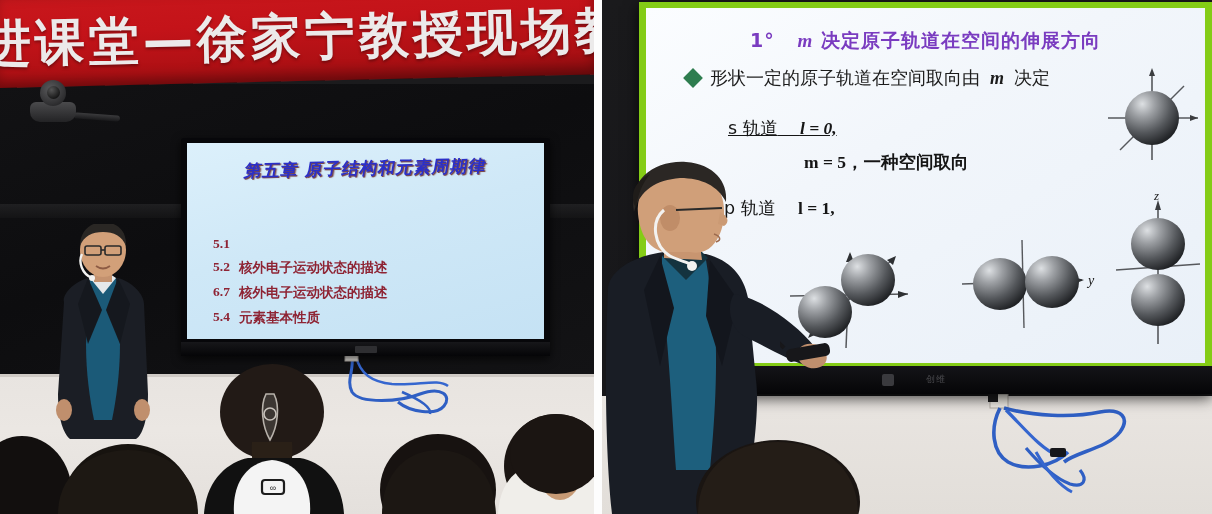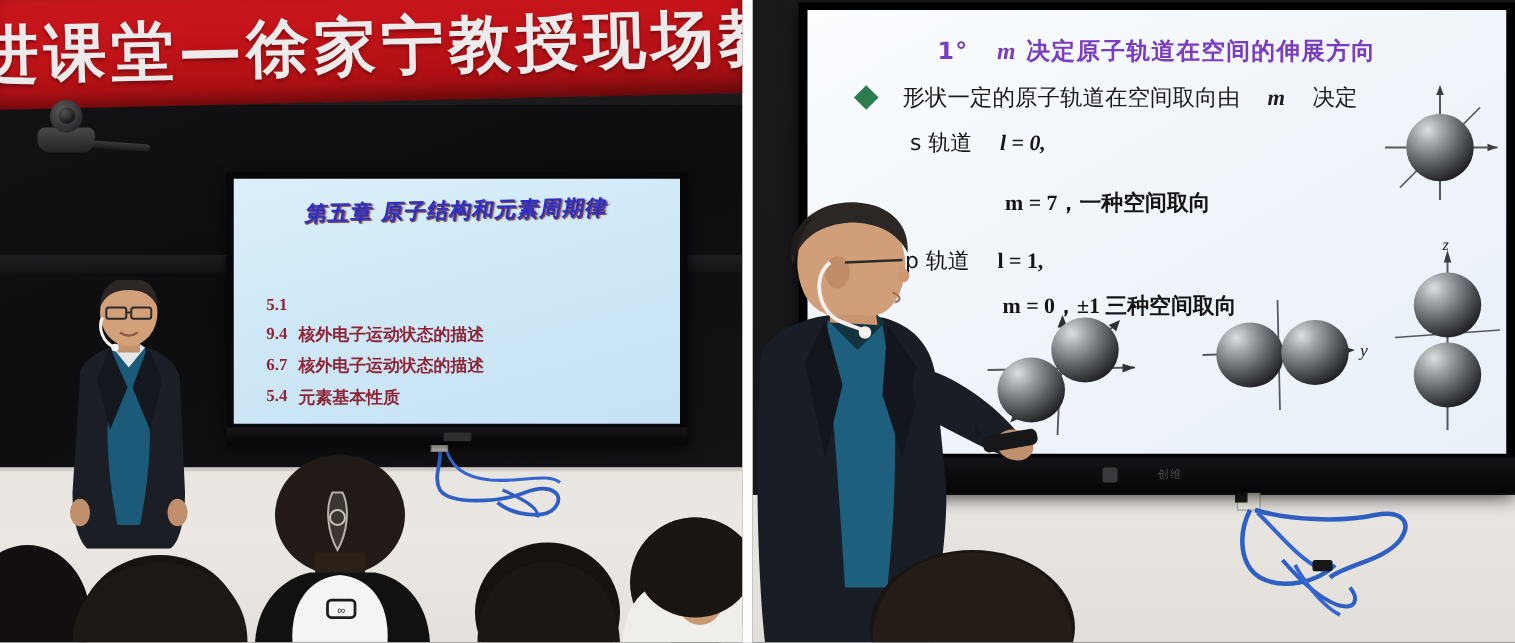--- a/index.html
+++ b/index.html
@@ -60,36 +60,36 @@
     background:linear-gradient(180deg,#e8e4e0 0%,#ebe7e3 40%,#e4e0dc 100%);}
   .wall-line{position:absolute;left:0;top:374px;width:594px;height:3px;background:#cfcac5;}
 
   .prof-left{position:absolute;left:44px;top:224px;width:118px;height:215px;z-index:14;}
 
   
   .rwall{position:absolute;left:0;top:0;width:610px;height:514px;
     background:linear-gradient(180deg,#1a1a1c 0%,#17171a 66%,#17171a 100%);}
   .rwall-bottom{position:absolute;left:0;top:396px;width:610px;height:118px;
     background:linear-gradient(180deg,#e9e5e1,#e2ded9);}
-  .rtv{position:absolute;left:37px;top:2px;width:573px;height:392px;background:#000000;
+  .rtv{position:absolute;left:37px;top:2px;width:573px;height:392px;background:#84cc16;
     box-shadow:0 4px 14px rgba(0,0,0,.75);}
   .rtv-screen{position:absolute;left:7px;top:6px;width:559px;height:355px;
     background:linear-gradient(150deg,#fbfdff 0%,#f2f6fb 40%,#e9f0f8 100%);overflow:hidden;}
   .rtv-bezel-bot{position:absolute;left:0;bottom:0;width:573px;height:28px;
     background:linear-gradient(180deg,#141418,#050507);}
   .rtv-logo{position:absolute;left:48%;bottom:8px;transform:translateX(-50%);
     display:flex;gap:4px;align-items:center;}
   .rtv-logo-mark{width:12px;height:12px;background:#3a3a3e;border-radius:2px;}
   .rtv-logo-txt{font-size:9px;color:#4a4a4e;letter-spacing:1px;margin-left:28px;}
 
   .rs-title{position:absolute;left:0;top:20px;width:559px;text-align:center;
     font-size:19px;font-weight:700;color:#7a3cc0;letter-spacing:1px;
     font-family:"DejaVu Sans","Liberation Sans",sans-serif;}
   .rs-title .it{font-family:"Liberation Serif","DejaVu Serif",serif;font-style:italic;}
-  .rs-bullet{position:absolute;left:40px;top:58px;display:flex;align-items:center;gap:22px;
+  .rs-bullet{position:absolute;left:40px;top:58px;display:flex;align-items:center;gap:10px;
     font-size:18px;color:#1c1c1c;font-family:"DejaVu Sans","Liberation Sans",sans-serif;}
   .diamond{width:14px;height:14px;background:#2e7d4f;transform:rotate(45deg);flex:0 0 auto;}
   .rs-line{position:absolute;font-size:17.5px;color:#151515;
     font-family:"DejaVu Sans","Liberation Sans",sans-serif;white-space:nowrap;}
   .mi{font-family:"Liberation Serif","DejaVu Serif",serif;font-style:italic;font-weight:700;}
   .mb{font-family:"Liberation Serif","DejaVu Serif",serif;font-weight:700;}
 
   .orb{position:absolute;}
 
   .prof-right{position:absolute;left:0;top:160px;width:225px;height:354px;z-index:25;}
@@ -128,21 +128,21 @@
     </svg>
 
     <div class="tv">
       <div class="tv-screen">
         <div class="slide-title">第五章 原子结构和元素周期律</div>
         <div class="slide-list">
           <div class="slide-li">
             <span class="slide-num">5.1</span>
           </div>
           <div class="slide-li">
-            <span class="slide-num">9.4</span>
+            <span class="slide-num">5.2</span>
             <span>核外电子运动状态的描述</span>
           </div>
           <div class="slide-li">
             <span class="slide-num">6.7</span>
             <span>核外电子运动状态的描述</span>
           </div>
           <div class="slide-li">
             <span class="slide-num">5.4</span>
             <span>元素基本性质</span>
           </div>
@@ -238,37 +238,34 @@
           <span>决定原子轨道在空间的伸展方向</span>
         </div>
 
         <div class="rs-bullet">
           <span class="diamond"></span>
           <span>形状一定的原子轨道在空间取向由</span>
           <span class="mi">m</span>
           <span>决定</span>
         </div>
 
-        <div class="rs-line" style="left:82px;top:94px;">
+        <div class="rs-line" style="left:82px;top:108px;text-decoration:underline;">
           <span>s 轨道</span>
           &nbsp;&nbsp;&nbsp;<span class="mb" style="font-style:italic">l = 0,</span>
         </div>
 
         <div class="rs-line" style="left:158px;top:142px;">
-          <span class="mb" style="font-style:normal">m = 7，一种空间取向</span>
+          <span class="mb" style="font-style:normal">m = 5，一种空间取向</span>
         </div>
 
         <div class="rs-line" style="left:78px;top:188px;">
           <span>p 轨道</span>
           &nbsp;&nbsp;&nbsp;<span class="mb" style="">l = 1,</span>
         </div>
 
-        <div class="rs-line" style="left:156px;top:224px;">
-          <span class="mb" style="font-style:normal">m = 0，±1  三种空间取向</span>
-        </div>
 
         <svg class="orb" style="left:458px;top:56px;width:96px;height:104px;" viewBox="0 0 96 104">
           <line x1="48" y1="8" x2="48" y2="96" stroke="#56585c" stroke-width="1.6"></line>
           <line x1="4" y1="54" x2="94" y2="54" stroke="#56585c" stroke-width="1.6"></line>
           <line x1="16" y1="86" x2="80" y2="22" stroke="#56585c" stroke-width="1.4"></line>
           <polygon points="48,4 45,12 51,12" fill="#3b3d40"></polygon>
           <polygon points="94,54 86,51 86,57" fill="#3b3d40"></polygon>
           <circle cx="48" cy="54" r="27" fill="url(#gsph)"></circle>
           <defs>
             <radialGradient id="gsph" cx="32%" cy="24%" r="78%">

